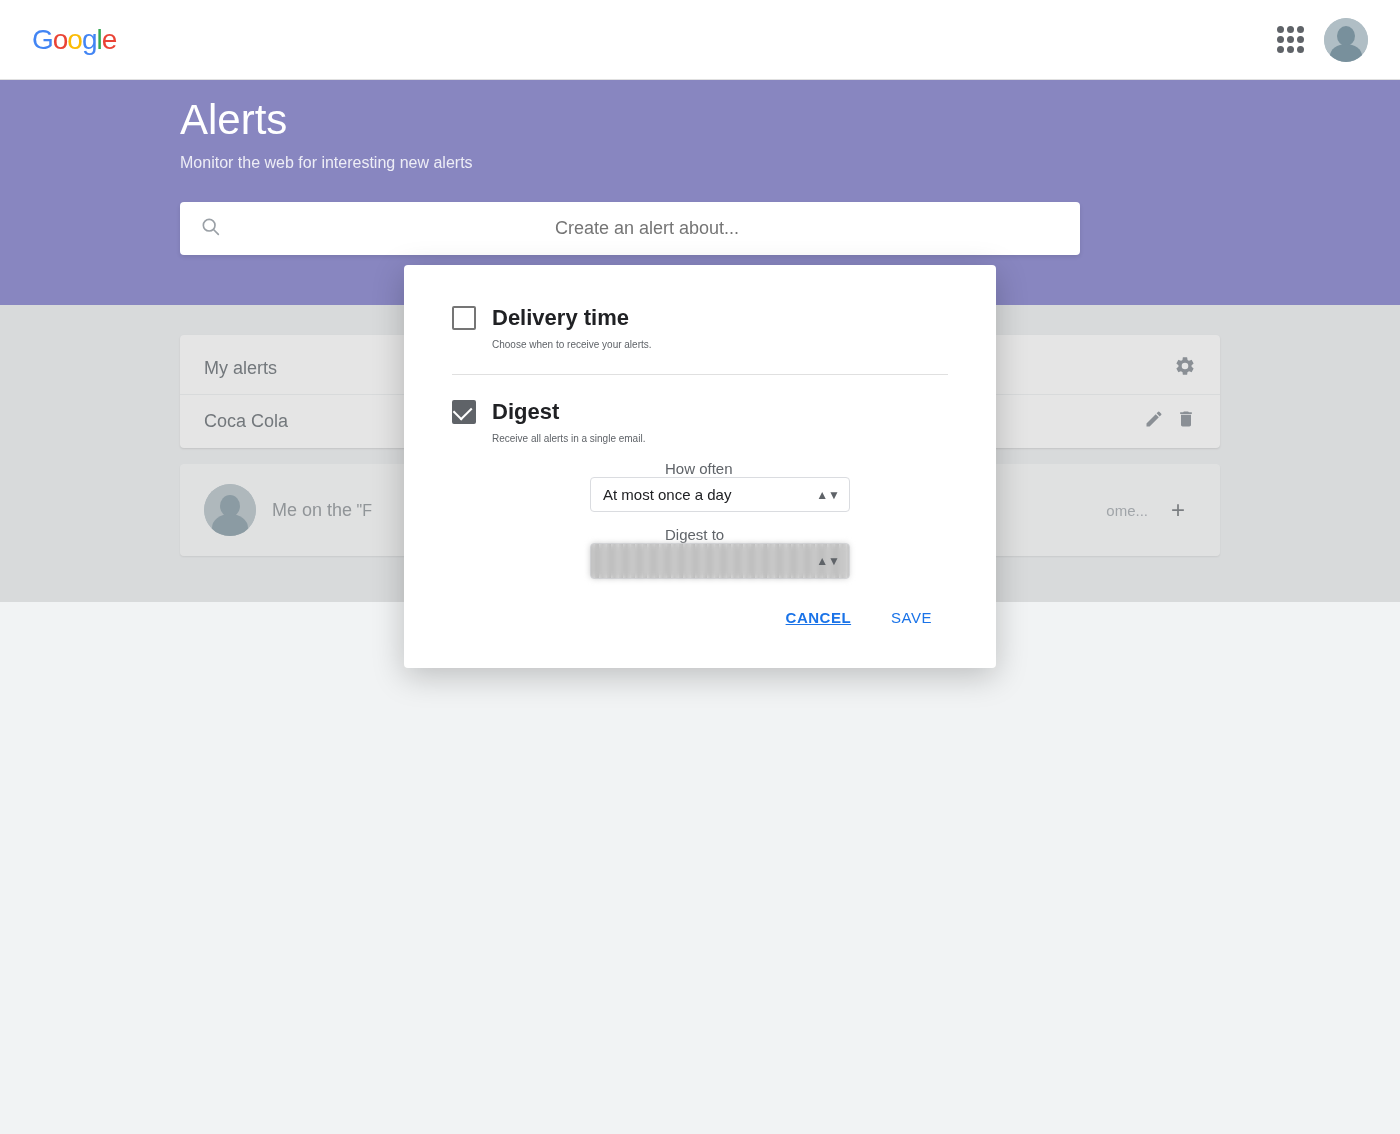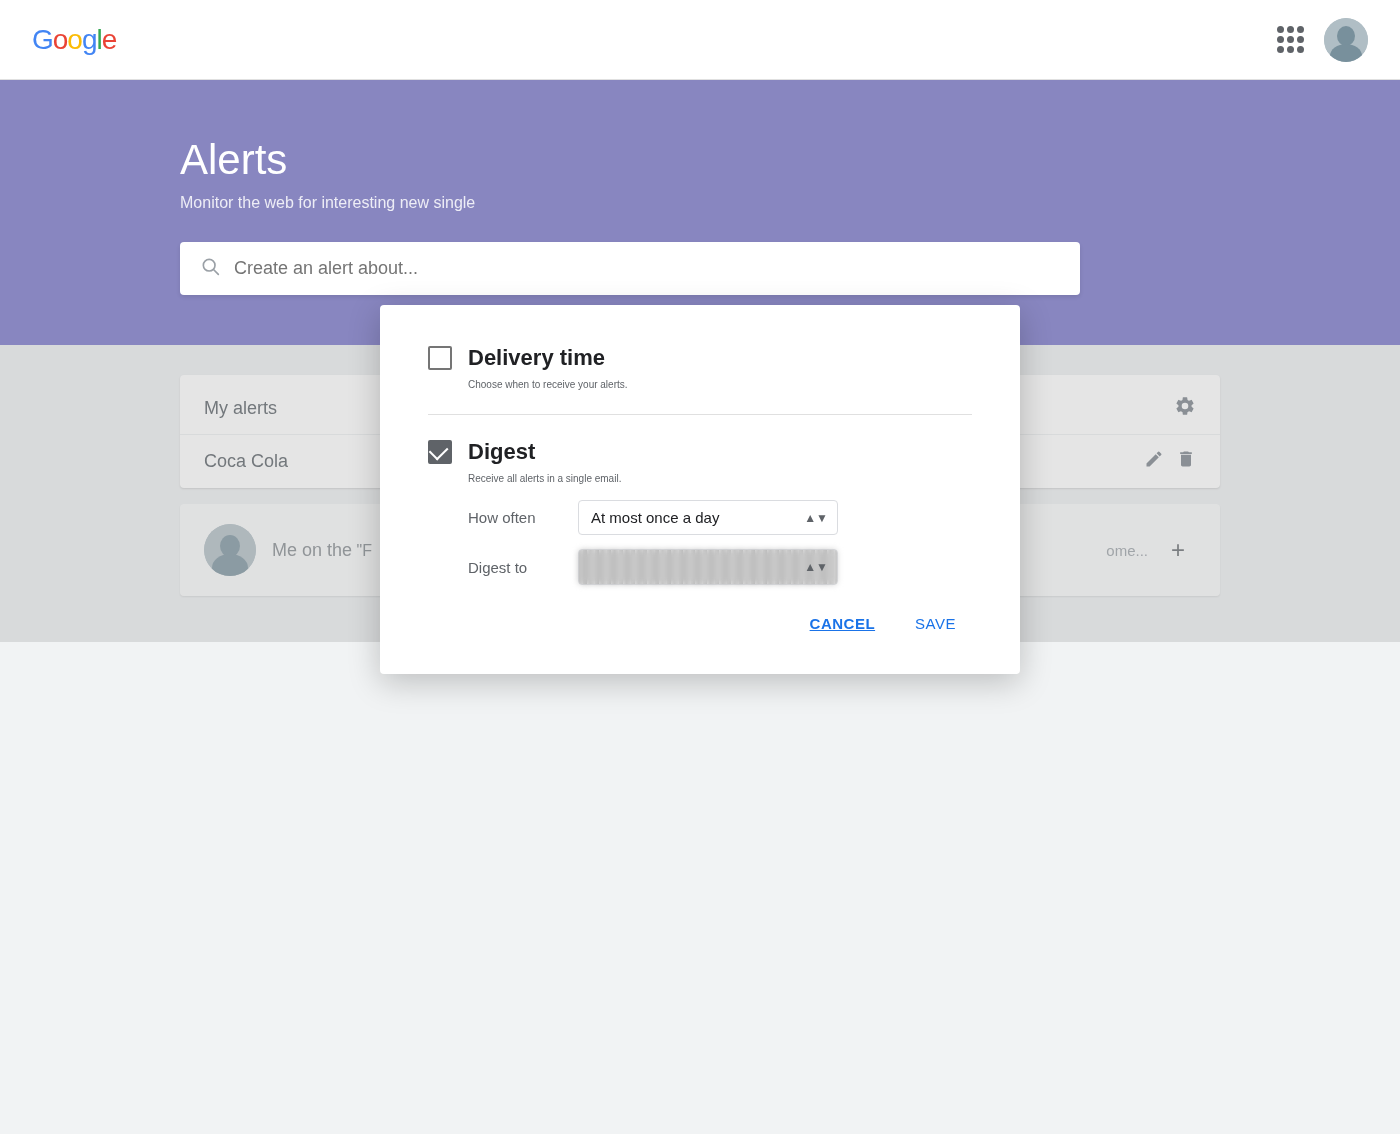--- a/index.html
+++ b/index.html
@@ -62,21 +62,21 @@
       cursor: pointer;
     }
     .avatar-circle svg {
       width: 44px;
       height: 44px;
     }
 
     
     .hero {
       background: #8886c0;
-      padding: 56px 180px 50px;
+      padding: 16px 180px 50px;
     }
     .hero-title {
       color: #fff;
       font-size: 42px;
       font-weight: 400;
       margin-bottom: 10px;
     }
     .hero-subtitle {
       color: rgba(255,255,255,0.85);
       font-size: 16px;
@@ -96,20 +96,21 @@
       margin-right: 14px;
       font-size: 18px;
     }
     .search-input-field {
       border: none;
       outline: none;
       font-size: 18px;
       color: #9aa0a6;
       width: 100%;
       background: transparent;
+      text-align: center;
     }
 
     
     .main-content {
       padding: 30px 180px;
       position: relative;
     }
     .alert-card-title {
       color: #80868b;
       font-size: 18px;
@@ -174,21 +175,21 @@
       align-items: flex-start;
       justify-content: center;
       padding-top: 0;
       pointer-events: none;
       z-index: 10;
     }
     .modal {
       background: #fff;
       border-radius: 4px;
       box-shadow: 0 8px 32px rgba(0,0,0,0.22);
-      width: 640px;
+      width: 592px;
       padding: 40px 48px 32px;
       pointer-events: all;
       margin-top: -40px;
       position: relative;
       z-index: 20;
     }
 
     
     .modal-section {
       margin-bottom: 0;
@@ -246,20 +247,21 @@
     }
     .digest-fields {
       margin-left: 40px;
       margin-top: 16px;
     }
     .field-row {
       display: flex;
       align-items: center;
       margin-bottom: 14px;
       gap: 0;
+      flex-direction: column;
     }
     .field-label {
       color: #5f6368;
       font-size: 15px;
       min-width: 110px;
     }
     .select-wrapper {
       position: relative;
       display: inline-block;
     }
@@ -406,21 +408,21 @@
           <circle cx="22" cy="22" r="22" fill="#b0bec5"></circle>
           <ellipse cx="22" cy="18" rx="9" ry="10" fill="#78909c"></ellipse>
           <ellipse cx="22" cy="38" rx="16" ry="12" fill="#78909c"></ellipse>
         </svg>
       </div>
     </div>
   </nav>
 
   <div class="hero">
     <h1 class="hero-title">Alerts</h1>
-    <p class="hero-subtitle">Monitor the web for interesting new single</p>
+    <p class="hero-subtitle">Monitor the web for interesting new alerts</p>
     <div class="search-bar">
       <span class="search-icon-wrap">
         <svg width="20" height="20" viewBox="0 0 24 24" fill="none">
           <circle cx="11" cy="11" r="7" stroke="#9aa0a6" stroke-width="2"></circle>
           <line x1="16.5" y1="16.5" x2="22" y2="22" stroke="#9aa0a6" stroke-width="2" stroke-linecap="round"></line>
         </svg>
       </span>
       <input class="search-input-field" type="text" readonly="" placeholder="Create an alert about..." style="">
     </div>
   </div>

